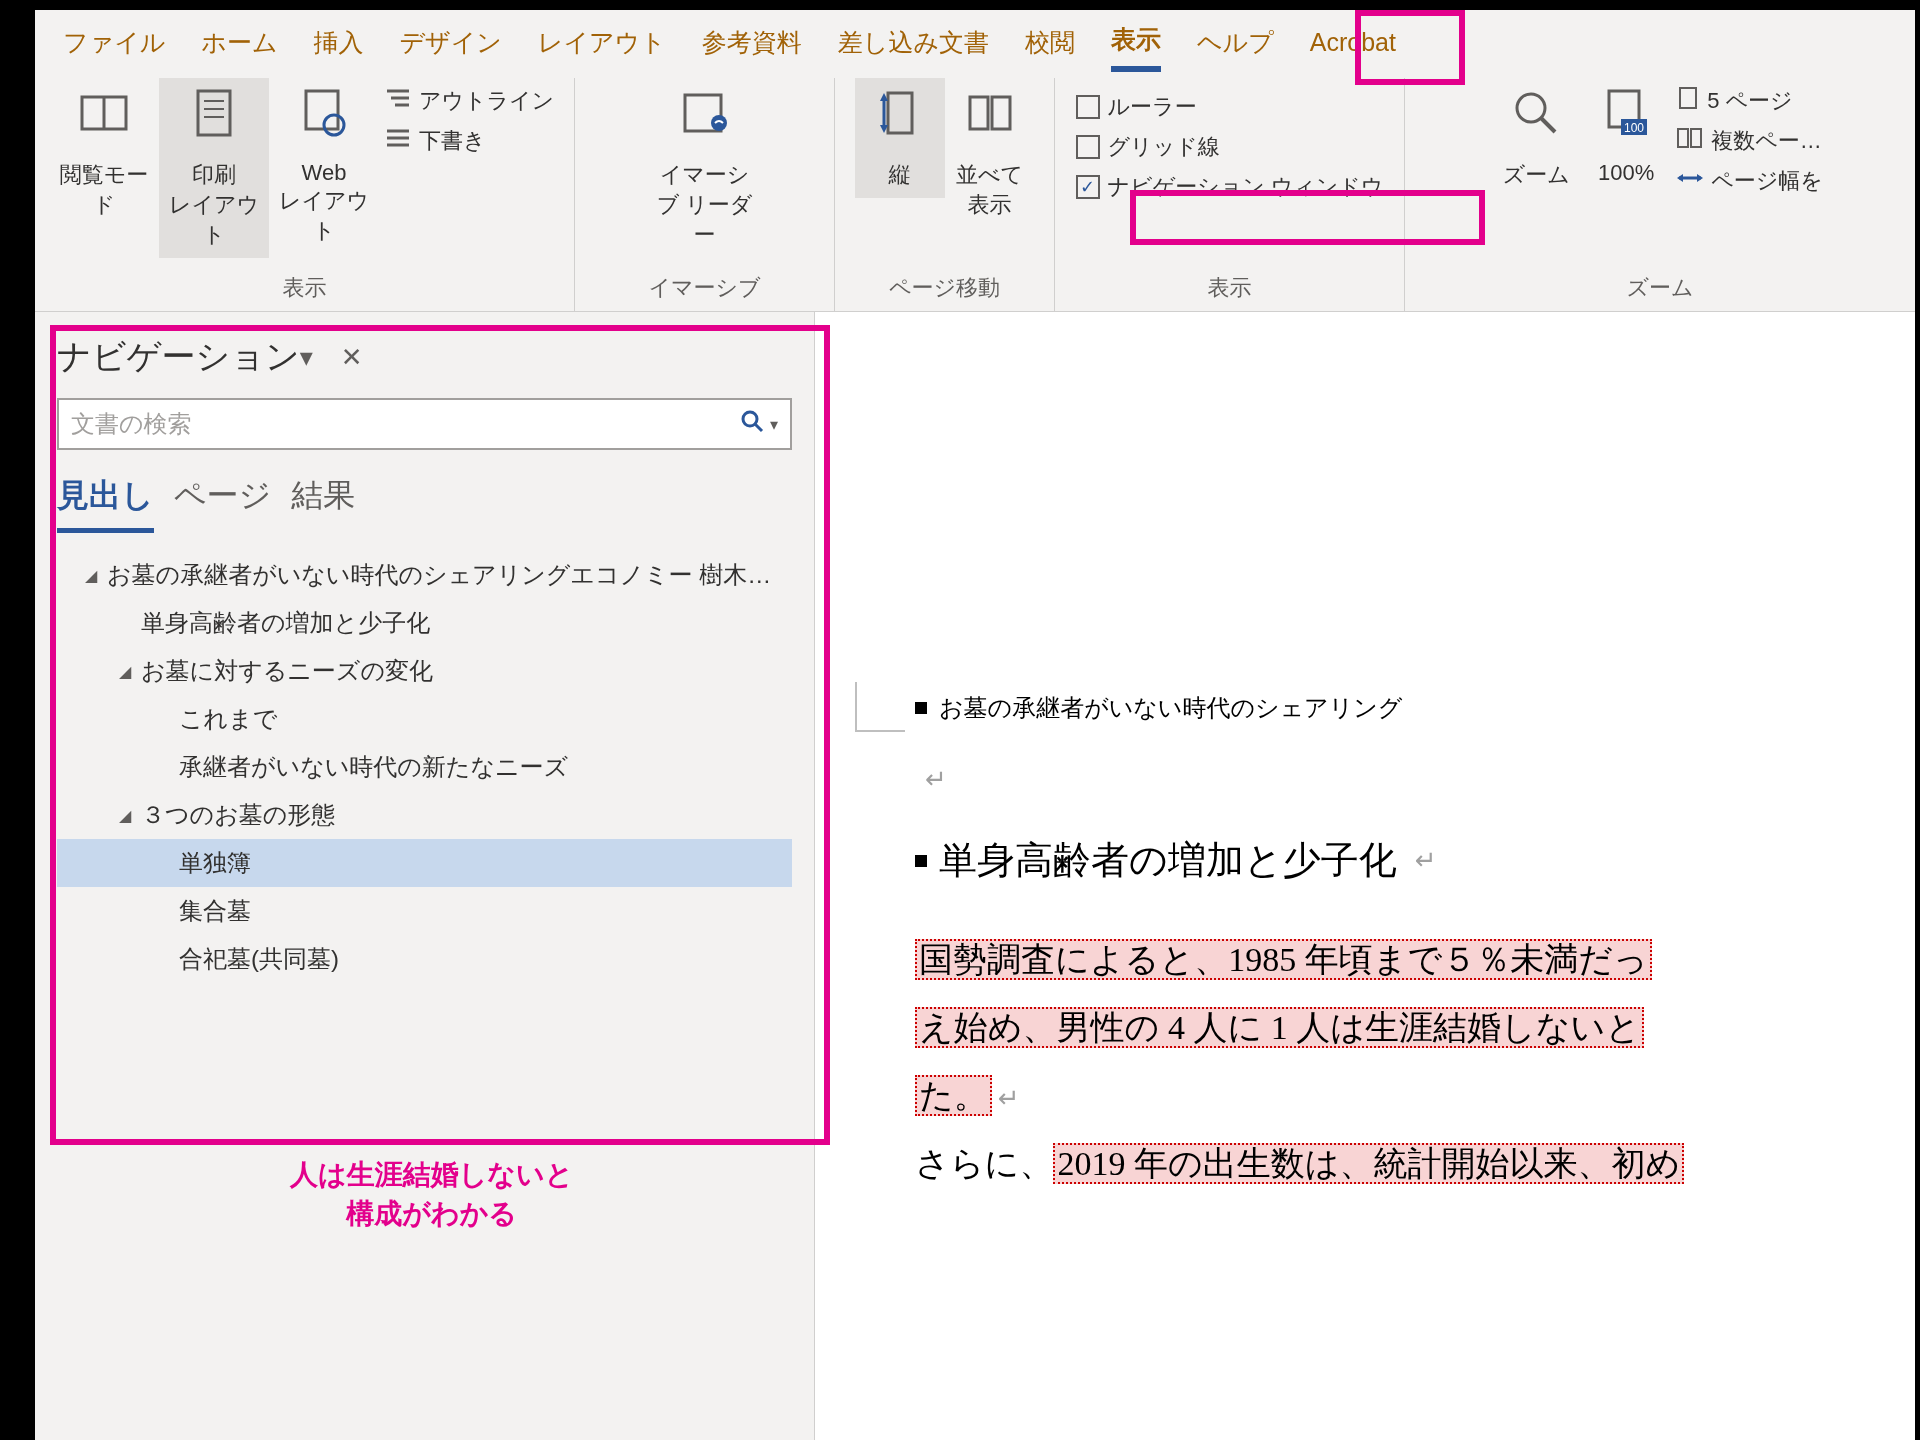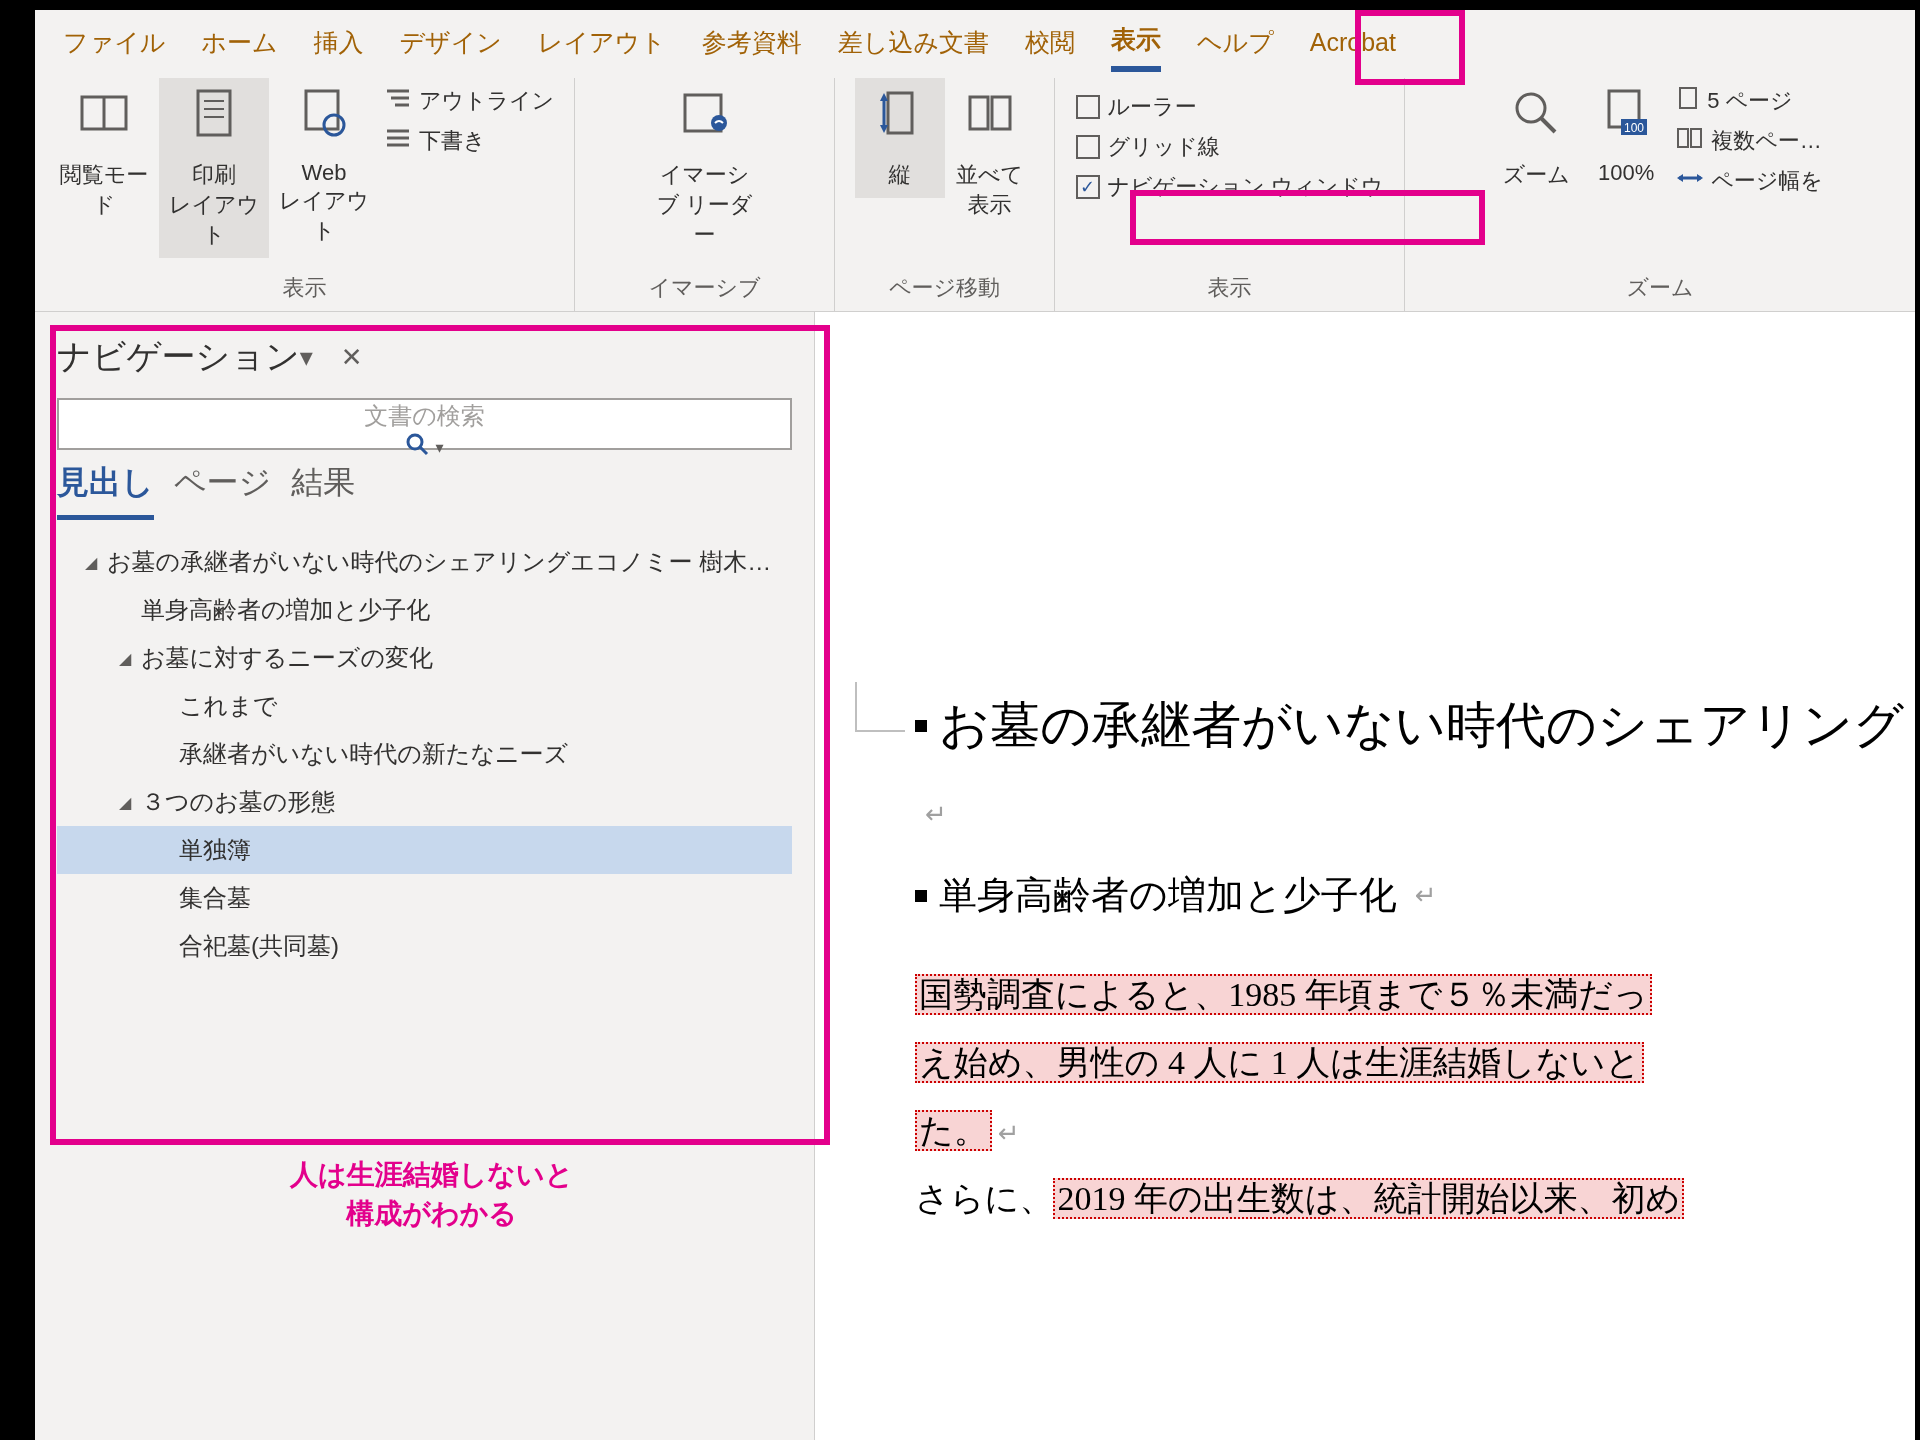--- a/index.html
+++ b/index.html
@@ -82,21 +82,21 @@
     padding: 22px 22px 10px 22px;
     display: flex; flex-direction: column;
     position: relative;
   }
   .np-header { display: flex; align-items: center; justify-content: flex-start; margin-bottom: 18px; }
   .np-title { font-size: 34px; color: #323130; }
   .np-ctrls { display: flex; gap: 28px; font-size: 26px; color: #605e5c; }
   .np-search {
     display: flex; align-items: center; justify-content: space-between;
     border: 2px solid #a19f9d; background: #fff; height: 52px; padding: 0 12px;
-    font-size: 24px; color: #a19f9d; margin-bottom: 11px; flex-direction: column;
+    font-size: 24px; color: #a19f9d; margin-bottom: 24px;
   }
   .np-tabs { display: flex; gap: 20px; font-size: 32px; color: #605e5c; margin-bottom: 18px; }
   .np-tab { padding-bottom: 10px; cursor: pointer; }
   .np-tab.active { color: #2b579a; border-bottom: 5px solid #2b579a; font-weight: 600; }
   .tree { font-size: 24px; color: #323130; }
   .tnode { display: flex; align-items: center; padding: 8px 6px; cursor: pointer; }
   .tcaret { width: 22px; display: inline-block; color: #605e5c; font-size: 16px; }
   .tnode.sel { background: #c7d8ed; }
   .indent1 { padding-left: 28px; }
   .indent2 { padding-left: 62px; }
@@ -104,21 +104,21 @@
   .annot {
     color: #e3008c; font-size: 28px; font-weight: 600;
     text-align: center; line-height: 1.4;
   }
   
   .docarea {
     flex: 1; background: #fff; position: relative; overflow: hidden;
     padding: 60px 0 0 60px;
   }
   .corner { position: absolute; border-left: 2px solid #bfbfbf; border-bottom: 2px solid #bfbfbf; width: 50px; height: 50px; top: 370px; left: 40px; }
-  .doc-h1 { font-family: "Yu Mincho","MS Mincho",serif; font-size: 50px; padding: 320px 0 40px 40px; display: flex; align-items: center; gap: 12px; }
+  .doc-h1 { font-family: "Yu Mincho","MS Mincho",serif; font-size: 24px; padding: 320px 0 40px 40px; display: flex; align-items: center; gap: 12px; }
   .doc-h2 { font-family: "Yu Mincho","MS Mincho",serif; font-size: 38px; padding: 40px 0 30px 40px; display: flex; align-items: center; gap: 12px; }
   .bullet { width: 12px; height: 12px; background: #000; }
   .para {
     font-family: "Yu Mincho","MS Mincho",serif; font-size: 34px; line-height: 2;
     padding: 10px 0 0 40px;
   }
   .track-del {
     background: #f8d4d4; border: 2px dotted #c00; padding: 0 2px;
   }
   .ret { color: #a0a0a0; font-size: 26px; padding-left: 6px; }

